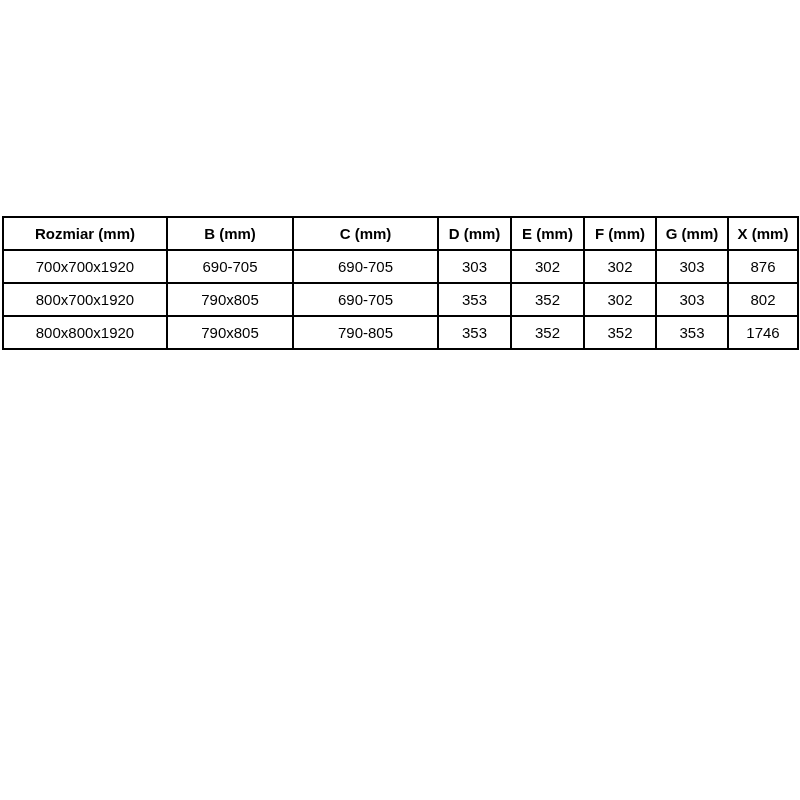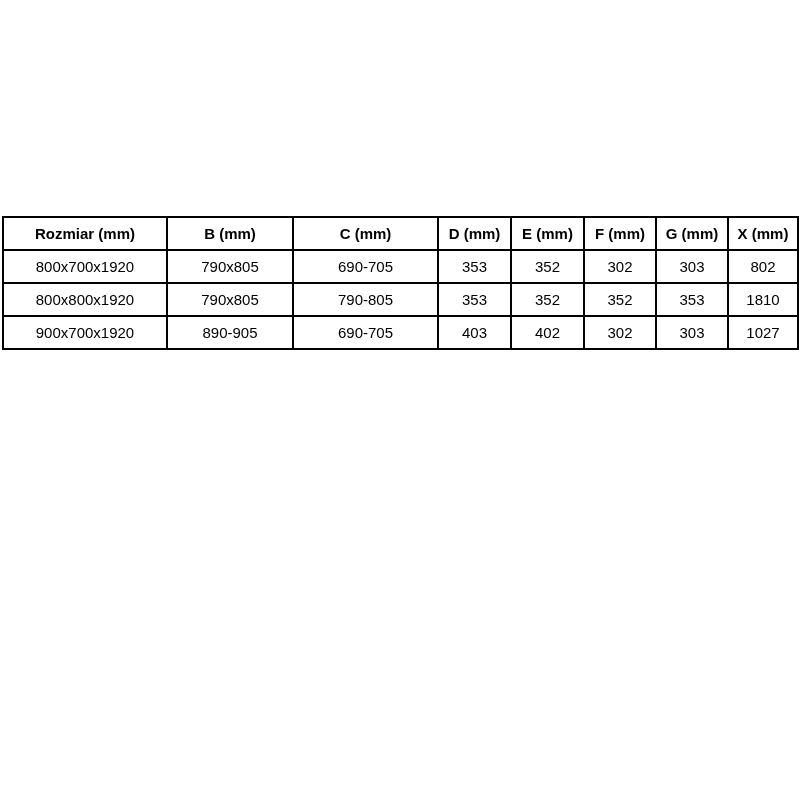--- a/index.html
+++ b/index.html
@@ -75,45 +75,45 @@
             <th>C (mm)</th>
             <th>D (mm)</th>
             <th>E (mm)</th>
             <th>F (mm)</th>
             <th>G (mm)</th>
             <th>X (mm)</th>
           </tr>
       </thead>
       <tbody id="table-body">
           <tr>
+            <td>700x700x1920</td>
+            <td>690-705</td>
+            <td>690-705</td>
+            <td>303</td>
+            <td>302</td>
+            <td>302</td>
+            <td>303</td>
+            <td>876</td>
+          </tr>
+          <tr>
             <td>800x700x1920</td>
             <td>790x805</td>
             <td>690-705</td>
             <td>353</td>
             <td>352</td>
             <td>302</td>
             <td>303</td>
             <td>802</td>
           </tr>
           <tr>
             <td>800x800x1920</td>
             <td>790x805</td>
             <td>790-805</td>
             <td>353</td>
             <td>352</td>
             <td>352</td>
             <td>353</td>
-            <td>1810</td>
-          </tr>
-          <tr>
-            <td>900x700x1920</td>
-            <td>890-905</td>
-            <td>690-705</td>
-            <td>403</td>
-            <td>402</td>
-            <td>302</td>
-            <td>303</td>
-            <td>1027</td>
+            <td>1746</td>
           </tr>
         </tbody>
     </table>
   </div>
 </div>
 
 </body></html>

